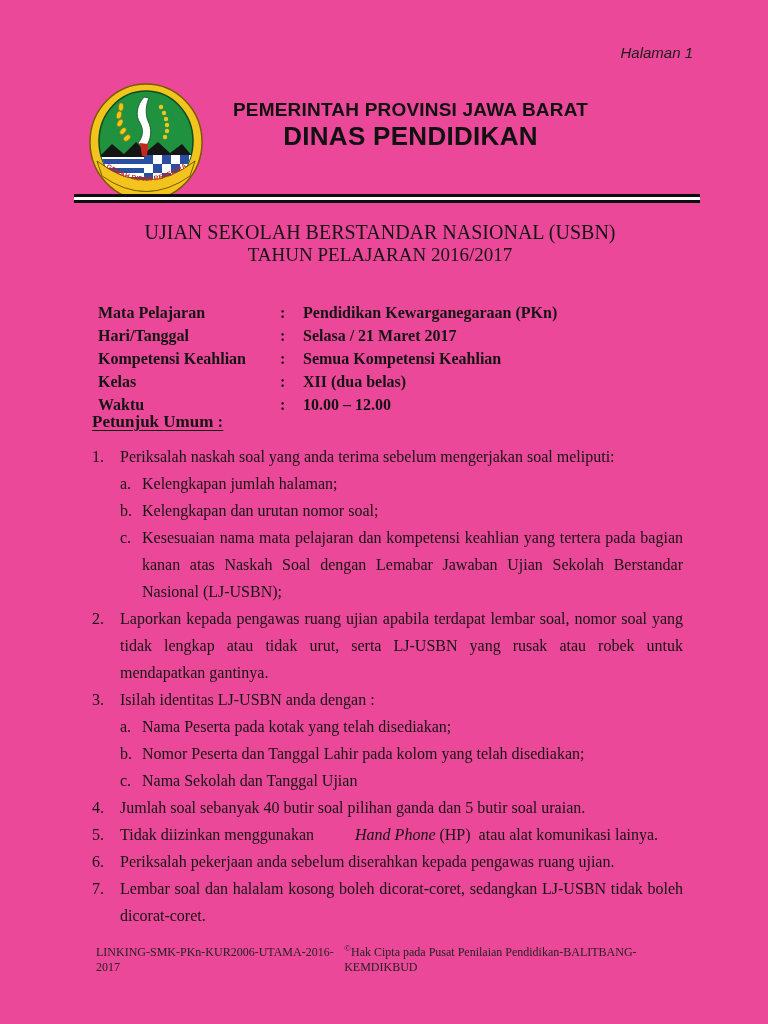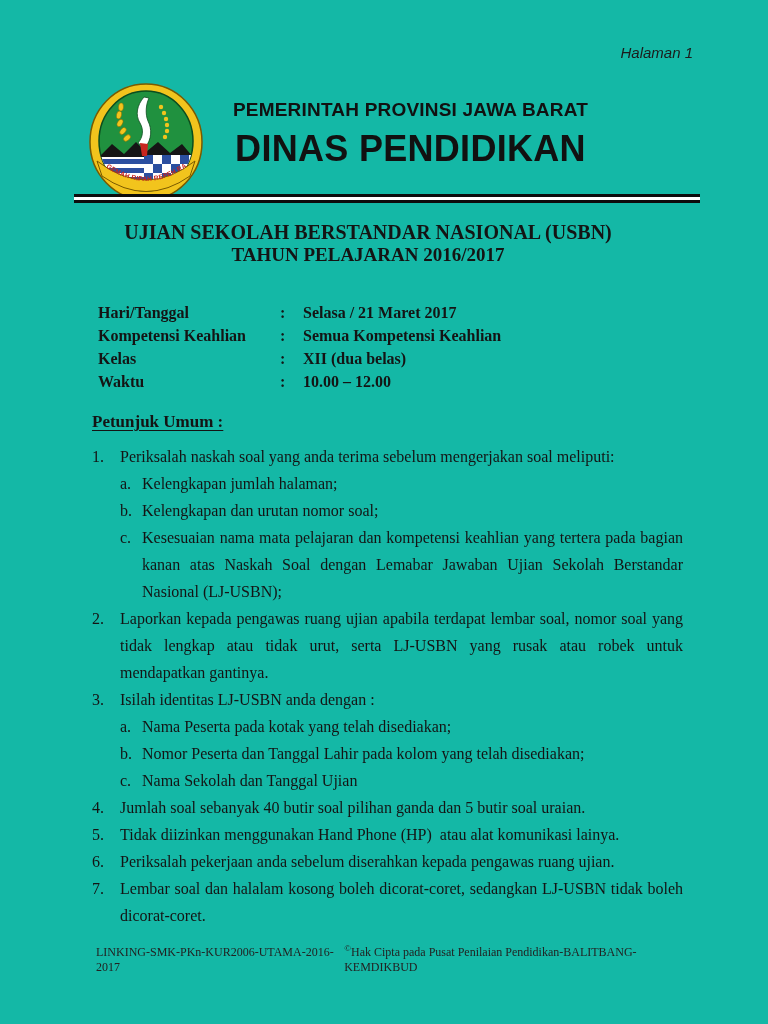--- a/index.html
+++ b/index.html
@@ -1,62 +1,62 @@
 <!DOCTYPE html>
 <html><head>
 <meta charset="utf-8">
 <style>
   html,body{margin:0;padding:0;background:#e8e8e8;}
   .page{
-    position:relative;width:768px;height:1024px;background:#14b8a6;
+    position:relative;width:768px;height:1024px;background:#ec4899;
     margin:0 auto;overflow:hidden;
     font-family:"Liberation Serif","DejaVu Serif",serif;color:#141414;
   }
   
   .halaman{
     position:absolute;top:44px;right:75px;
     font-family:"Liberation Sans","DejaVu Sans",sans-serif;
     font-style:italic;font-size:15px;color:#1c1c1c;
   }
   
   .logo-wrap{position:absolute;left:87px;top:83px;width:118px;height:122px;}
   .header-text{
     position:absolute;left:203px;top:99px;width:415px;text-align:center;
     font-family:"Liberation Sans","DejaVu Sans",sans-serif;color:#111;
   }
   .agency1{font-size:19px;font-weight:bold;letter-spacing:.2px;}
-  .agency2{font-size:36px;font-weight:bold;margin-top:7px;letter-spacing:.3px;}
+  .agency2{font-size:26px;font-weight:bold;letter-spacing:.3px;}
   .address{font-size:15px;margin-top:10px;white-space:nowrap;}
   .double-rule{
     position:absolute;left:74px;top:194px;width:626px;height:3px;
     border-top:3.5px solid #0d0d0d;border-bottom:3.5px solid #0d0d0d;background:#fff;
   }
   
-  .doc-title{position:absolute;left:68px;top:221px;width:600px;text-align:center;font-weight:bold;}
+  .doc-title{position:absolute;left:80px;top:221px;width:600px;text-align:center;font-weight:normal;}
   .doc-title .t1{font-size:20px;}
   .doc-title .t2{font-size:19px;}
   
   .exam-info{position:absolute;left:98px;top:301px;font-size:16px;font-weight:bold;line-height:23px;}
   .info-row{white-space:nowrap;}
   .info-label{display:inline-block;width:182px;}
   .info-colon{display:inline-block;width:23px;}
   
   .petunjuk{
     position:absolute;left:92px;top:412px;font-size:17px;font-weight:bold;
     text-decoration:underline;text-underline-offset:3px;
   }
   
   .instructions{position:absolute;left:92px;top:443px;width:591px;font-size:16px;line-height:27px;}
   .item,.sub{display:flex;}
   .item > .num{flex:0 0 28px;}
   .sub{margin-left:28px;}
   .sub > .num{flex:0 0 22px;}
   .txt{flex:1;}
   .txt.just{text-align:justify;}
-  .it{}
+  .it{font-style:italic;margin-left:37px;}
   
   .footer{
     position:absolute;left:96px;top:944px;width:595px;
     display:flex;justify-content:space-between;align-items:flex-end;
     font-size:12px;color:#222;
   }
   .footer sup{font-size:9px;line-height:1;}
 </style>
 </head>
 <body>
@@ -136,20 +136,21 @@
   </div>
 
   <div class="double-rule"></div>
 
   <div class="doc-title">
     <div class="t1">UJIAN SEKOLAH BERSTANDAR NASIONAL (USBN)</div>
     <div class="t2">TAHUN PELAJARAN 2016/2017</div>
   </div>
 
   <div class="exam-info">
+      <div class="info-row"><span class="info-label">Mata Pelajaran</span><span class="info-colon">:</span><span class="info-value">Pendidikan Kewarganegaraan (PKn)</span></div>
       <div class="info-row"><span class="info-label">Hari/Tanggal</span><span class="info-colon">:</span><span class="info-value">Selasa / 21 Maret 2017</span></div>
       <div class="info-row"><span class="info-label">Kompetensi Keahlian</span><span class="info-colon">:</span><span class="info-value">Semua Kompetensi Keahlian</span></div>
       <div class="info-row"><span class="info-label">Kelas</span><span class="info-colon">:</span><span class="info-value">XII (dua belas)</span></div>
       <div class="info-row"><span class="info-label">Waktu</span><span class="info-colon">:</span><span class="info-value">10.00 – 12.00</span></div>
     </div>
 
   <div class="petunjuk">Petunjuk Umum :</div>
 
   <div class="instructions">
       <div class="item">

